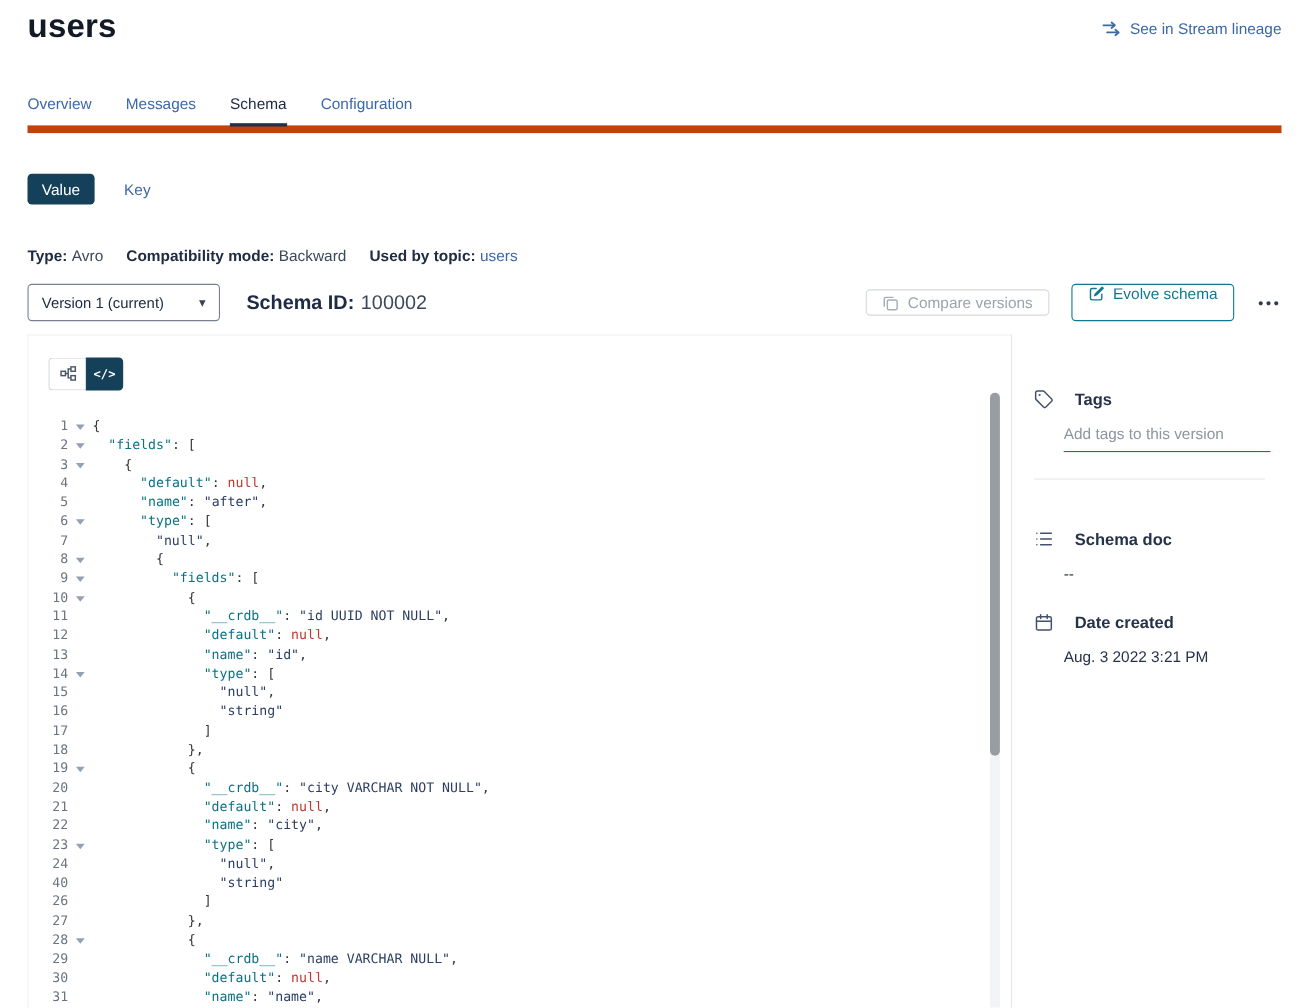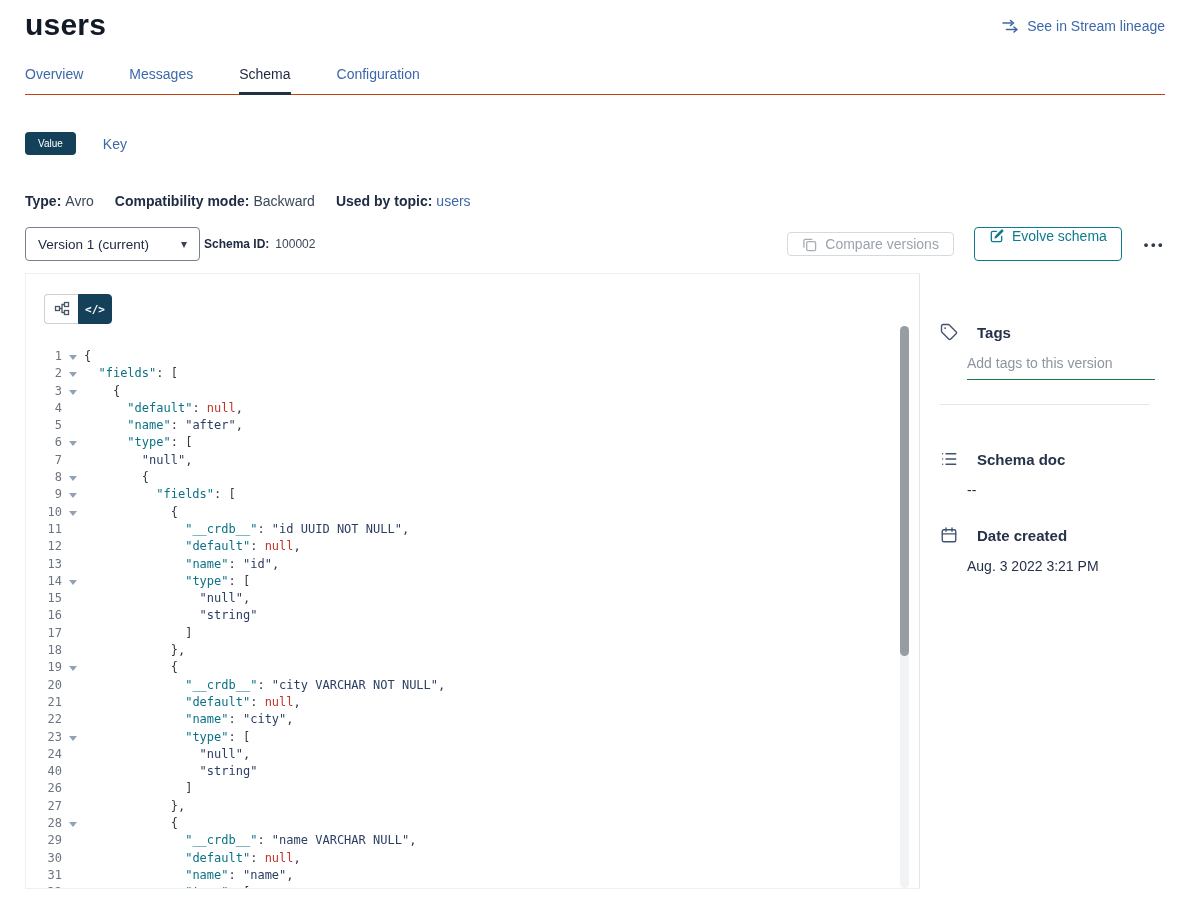--- a/index.html
+++ b/index.html
@@ -7,44 +7,44 @@
               font-family:"Liberation Sans", sans-serif; }
   .page { padding:8px 24px 0 25px; }
 
   
   .header-row { display:flex; justify-content:space-between; align-items:flex-start; }
   .page-title { font-size:30px; font-weight:700; color:#121a26; letter-spacing:.2px; }
   .lineage-link { display:flex; align-items:center; gap:8px; color:#3d68a8; font-size:14px;
                   font-weight:500; margin-top:10px; cursor:pointer; }
 
   
-  .tabs-row { display:flex; gap:46px; margin-top:24px; border-bottom:1px solid #c2410c; }
+  .tabs-row { display:flex; gap:31px; margin-top:44px; border-bottom:7px solid #c2410c; }
   .tab { font-size:14px; color:#3d68a8; padding-bottom:12px; cursor:pointer; position:relative; }
   .tab.active { color:#1d2940; font-weight:500; }
   .tab.active::after { content:""; position:absolute; left:0; right:0; bottom:-1px; height:3px; background:#222f44; }
 
   
   .toggle-row { margin-top:37px; display:flex; align-items:center; gap:27px; }
-  .btn-value { background:#14405a; color:#fff; font-size:10px; padding:6px 13px; border-radius:4px;
+  .btn-value { background:#14405a; color:#fff; font-size:14px; padding:6px 13px; border-radius:4px;
                border:none; cursor:pointer; font-family:inherit; }
   .key-link { color:#3d68a8; font-size:14px; cursor:pointer; }
 
   
   .meta-row { margin-top:38px; font-size:14px; color:#3c4858; display:flex; gap:21px; align-items:center; }
   .meta-group { display:flex; gap:4px; }
   .meta-label { font-weight:700; color:#202c44; }
   .meta-link { color:#3d68a8; cursor:pointer; }
 
   
   .controls-row { margin-top:18px; display:flex; align-items:center; }
   .version-select { width:175px; height:34px; border:1px solid #77818f; border-radius:4px; background:#fff;
                     display:flex; align-items:center; justify-content:space-between; padding:0 12px;
                     font-size:13.5px; color:#202c44; cursor:pointer; }
   .select-caret { font-size:12px; color:#39424e; }
-  .schema-id { margin-left:4px; font-size:12px; display:flex; gap:6px; color:#3c4858; }
+  .schema-id { margin-left:24px; font-size:18px; display:flex; gap:6px; color:#3c4858; }
   .spacer { flex:1; }
   .btn-compare { height:24px; border:1px solid #d6dade; border-radius:4px; background:#fff; color:#9ba3ad;
                  font-size:14px; display:flex; align-items:center; gap:8px; padding:0 14px;
                  font-family:inherit; cursor:default; }
   .btn-evolve { height:34px; border:1px solid #0f7a8f; border-radius:4px; background:#fff; color:#0f7a8f;
                 font-size:14px; font-weight:500; display:flex; align-items:flex-start; gap:8px; padding:0 14px;
                 margin-left:20px; font-family:inherit; cursor:pointer; }
   .more-btn { margin-left:22px; color:#2f3b4c; font-size:13px; letter-spacing:2.5px; font-weight:700;
               background:none; border:none; cursor:pointer; }
 

